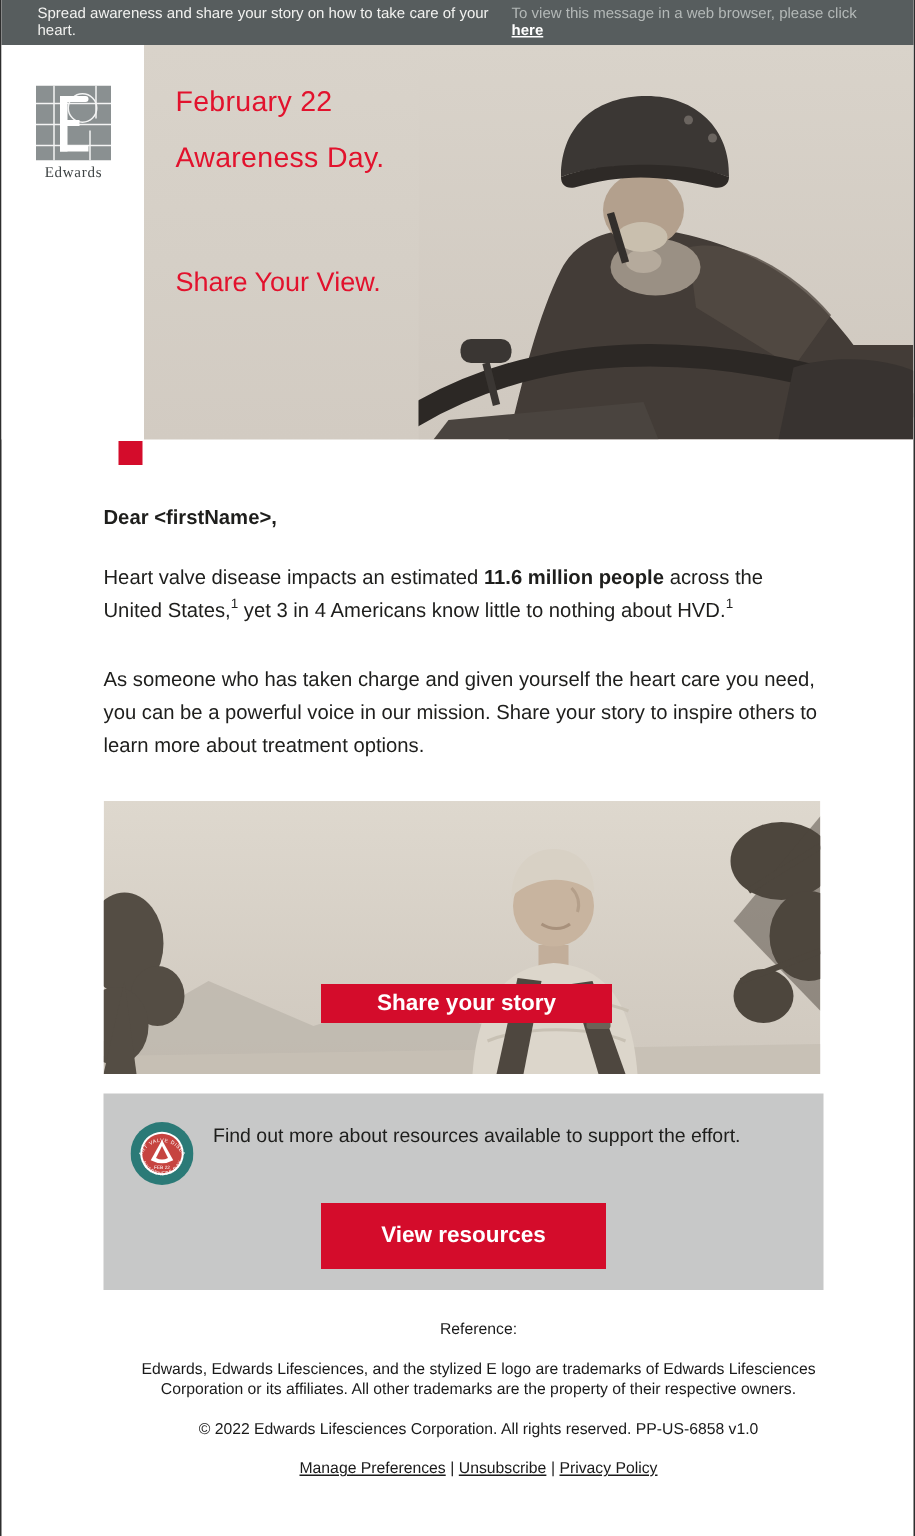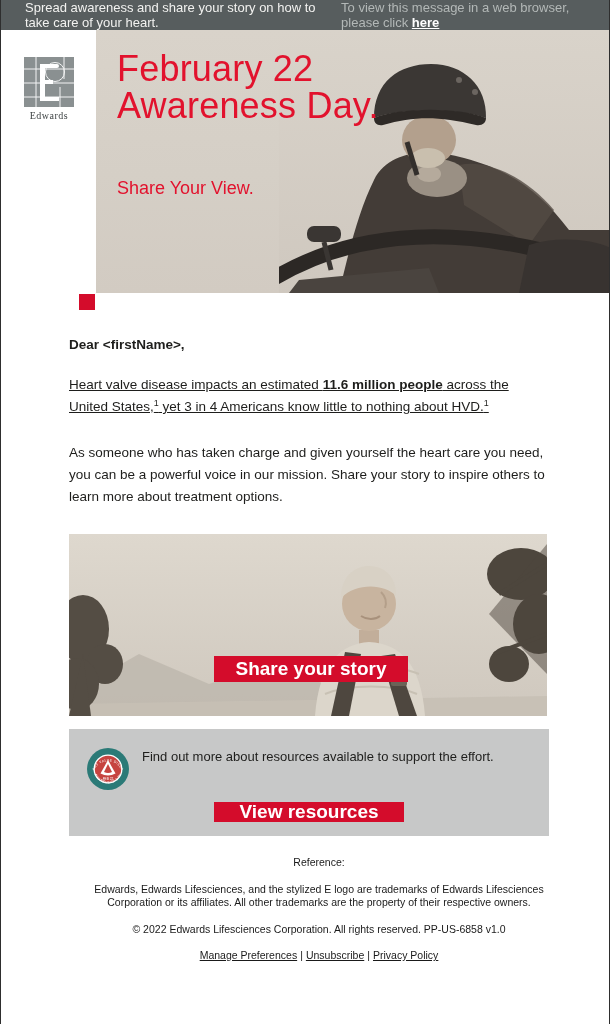--- a/index.html
+++ b/index.html
@@ -11,21 +11,21 @@
     color:#202020;
     border-left:1px solid #2e2e2e;
     border-right:1px solid #2e2e2e;
     overflow:hidden;
     position:relative;
   }
   
   .preheader {
     height:30px; background:#575d5e;
     display:flex; align-items:center; justify-content:space-between;
-    padding:0 24px; font-size:13px;
+    padding:0 24px; font-size:10px;
   }
   .preheader .left { color:#f2f2f0; }
   .preheader .right { color:#b3b8b7; }
   .preheader .right a, .preheader .webview-link {
     color:#ffffff; font-weight:bold; text-decoration:underline; cursor:pointer;
   }
   
   .hero { position:relative; height:263px; background:#ffffff; }
   .logo-col { position:absolute; left:0; top:0; width:95px; height:100%; background:#fff; }
   .logo-block { position:absolute; left:22px; top:27px; width:52px; text-align:center; }
@@ -34,52 +34,52 @@
     font-family:"Liberation Serif", serif;
     font-size:10px; color:#3f4445; letter-spacing:.5px; margin-top:3px; display:block;
   }
   .hero-image {
     position:absolute; left:95px; right:0; top:0; bottom:0;
     background:linear-gradient(180deg,#d9d3ca 0%, #d5cfc6 55%, #d2cbc2 100%);
     overflow:hidden;
   }
   .hero-headline {
     position:absolute; left:21px; top:20px;
-    color:#e2122d; font-size:36px; line-height:37px; font-weight:400;
+    color:#e2122d; font-size:19px; line-height:37px; font-weight:400;
     letter-spacing:.2px;
   }
   .hero-sub {
     position:absolute; left:21px; top:148px;
     color:#e2122d; font-size:18px; font-weight:400;
   }
   .hero-photo { position:absolute; right:0; top:0; height:100%; }
   
   .accent-square { width:16px; height:16px; background:#d40c2b; margin:1px 0 0 78px; }
   
   .content { width:482px; margin:0 0 0 68px; font-size:13.5px; line-height:22px; color:#1e1e1c; }
   .greeting { margin-top:24px; font-weight:bold; }
-  .para1 { margin-top:18px;text-decoration:underline; }
+  .para1 { margin-top:18px; }
   .para2 { margin-top:24px; }
   sup { font-size:9px; line-height:0; }
   
   .story-card { position:relative; width:478px; height:182px; margin-top:26px; overflow:hidden; }
   .btn {
-    background:#d40c2b; color:#ffffff; font-weight:bold; font-size:19px;
+    background:#d40c2b; color:#ffffff; font-weight:bold; font-size:15px;
     display:flex; align-items:center; justify-content:center;
     border:none; cursor:pointer; font-family:"Liberation Sans", sans-serif;
   }
   .share-btn { position:absolute; left:145px; top:122px; width:194px; height:26px; }
   
   .resources {
     width:480px; margin-top:13px; background:#c7c8c8; padding:17px 18px 14px 18px;
   }
   .resources-row { display:flex; align-items:flex-start; }
   .badge { width:42px; height:42px; flex:0 0 42px; margin-top:2px; }
   .resources-text { margin-left:13px; font-size:13px; line-height:22px; color:#1e1e1c; }
-  .view-btn { width:190px; height:20px; margin:12px auto 0 auto; }
+  .view-btn { width:190px; height:44px; margin:12px auto 0 auto; }
   
   .footer { width:500px; margin:20px 0 0 68px; font-size:10.5px; line-height:13.5px; color:#1a1a1a;text-align:center; }
   .footer .block { margin-top:13px; }
   .footer .block:first-child { margin-top:0; }
   .footer a, .footer .flink { color:#1a1a1a; text-decoration:underline; cursor:pointer; }
   .footer .sep { margin:0 3px; }
 </style>
 </head>
 <body>
 

